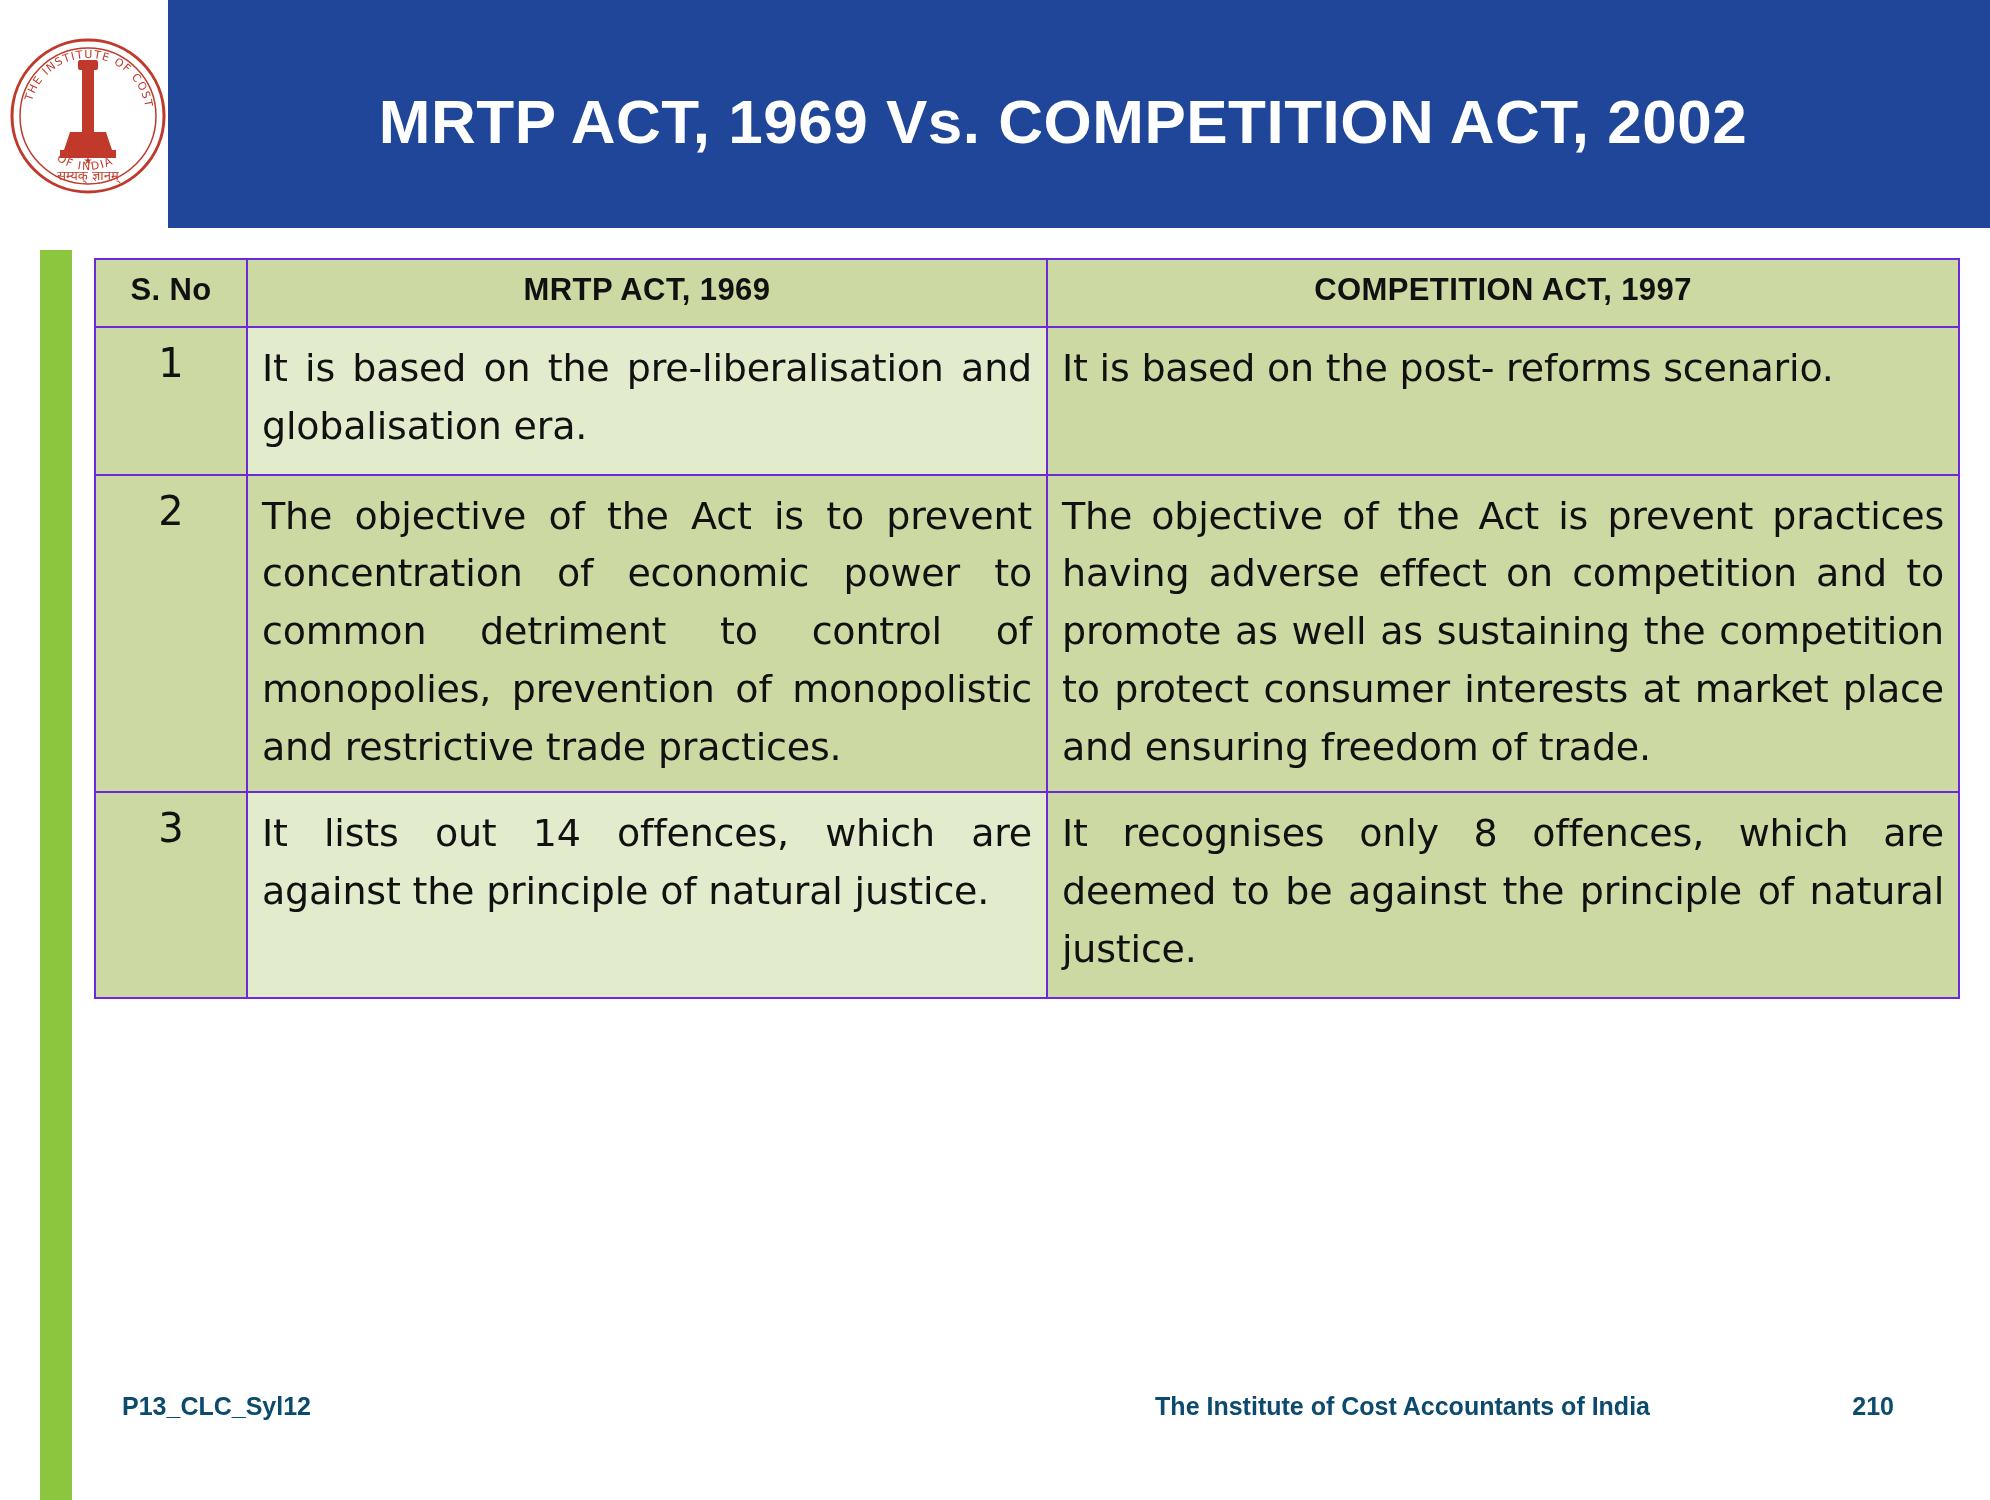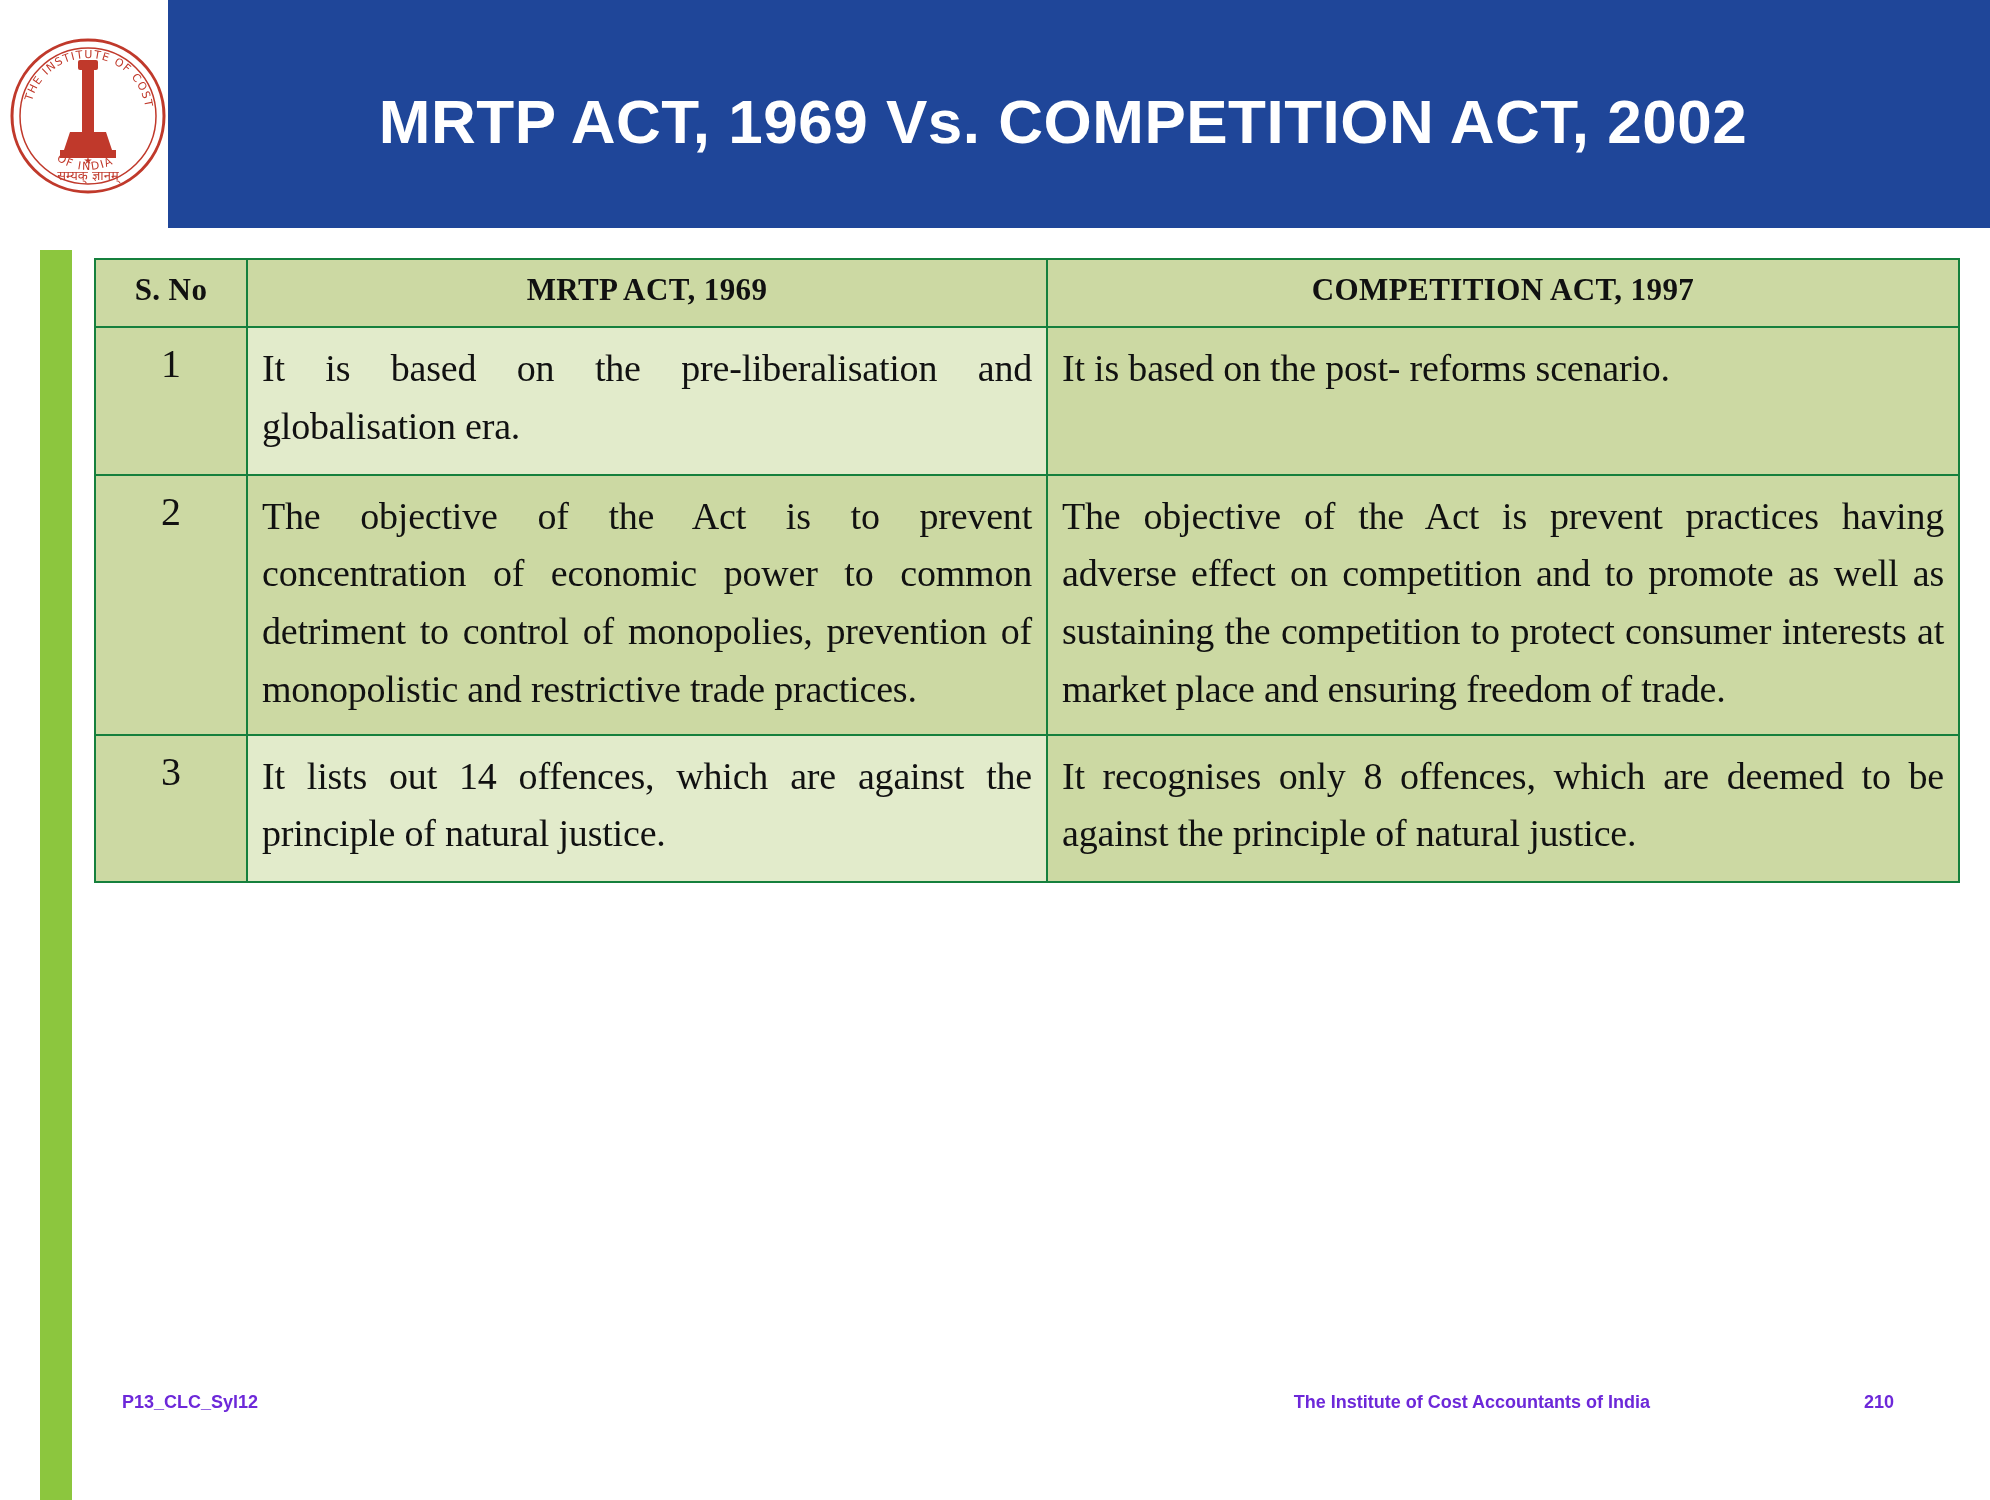--- a/index.html
+++ b/index.html
@@ -74,24 +74,23 @@
     left: 94px;
     top: 258px;
     width: 1866px;
   }
   table.cmp {
     border-collapse: collapse;
     width: 1866px;
     table-layout: fixed;
   }
   table.cmp td, table.cmp th {
-    border: 2px solid #15803d;
+    border: 2px solid #6d28d9;
     vertical-align: top;
     padding: 12px 14px 18px 14px;
-    font-family: Liberation Serif, serif;
   }
   thead th {
     background: #ccd9a3;
     text-align: center;
     font-size: 31px;
     font-weight: bold;
     color: #111111;
     padding-top: 22px;
     padding-bottom: 22px;
     vertical-align: middle;
@@ -127,23 +126,23 @@
   }
   .row2 td.body-text { padding-bottom: 15px; }
 
   
   .footer {
     position: absolute;
     left: 0;
     top: 1392px;
     width: 1990px;
     height: 60px;
-    font-size: 18px;
+    font-size: 25px;
     font-weight: bold;
-    color: #6d28d9;
+    color: #0c4a6e;
   }
   .footer-left {
     position: absolute;
     left: 122px;
     top: 0;
   }
   .footer-center {
     position: absolute;
     left: 0;
     top: 0;

